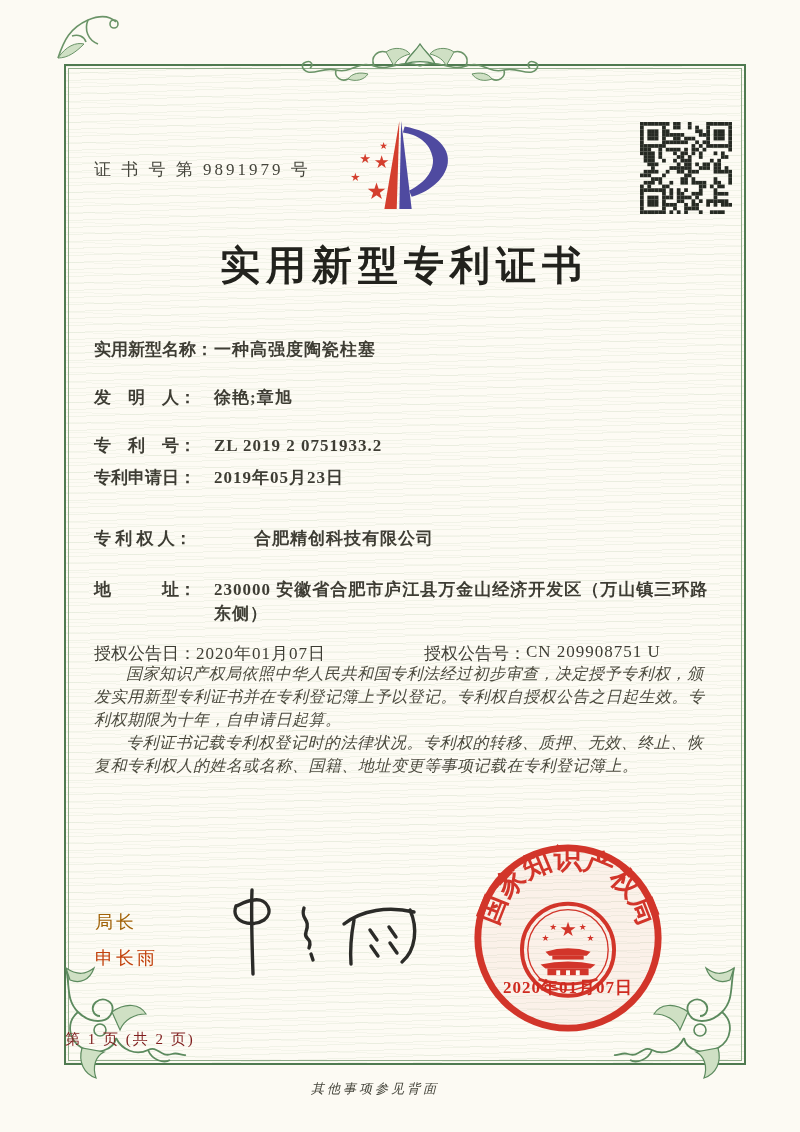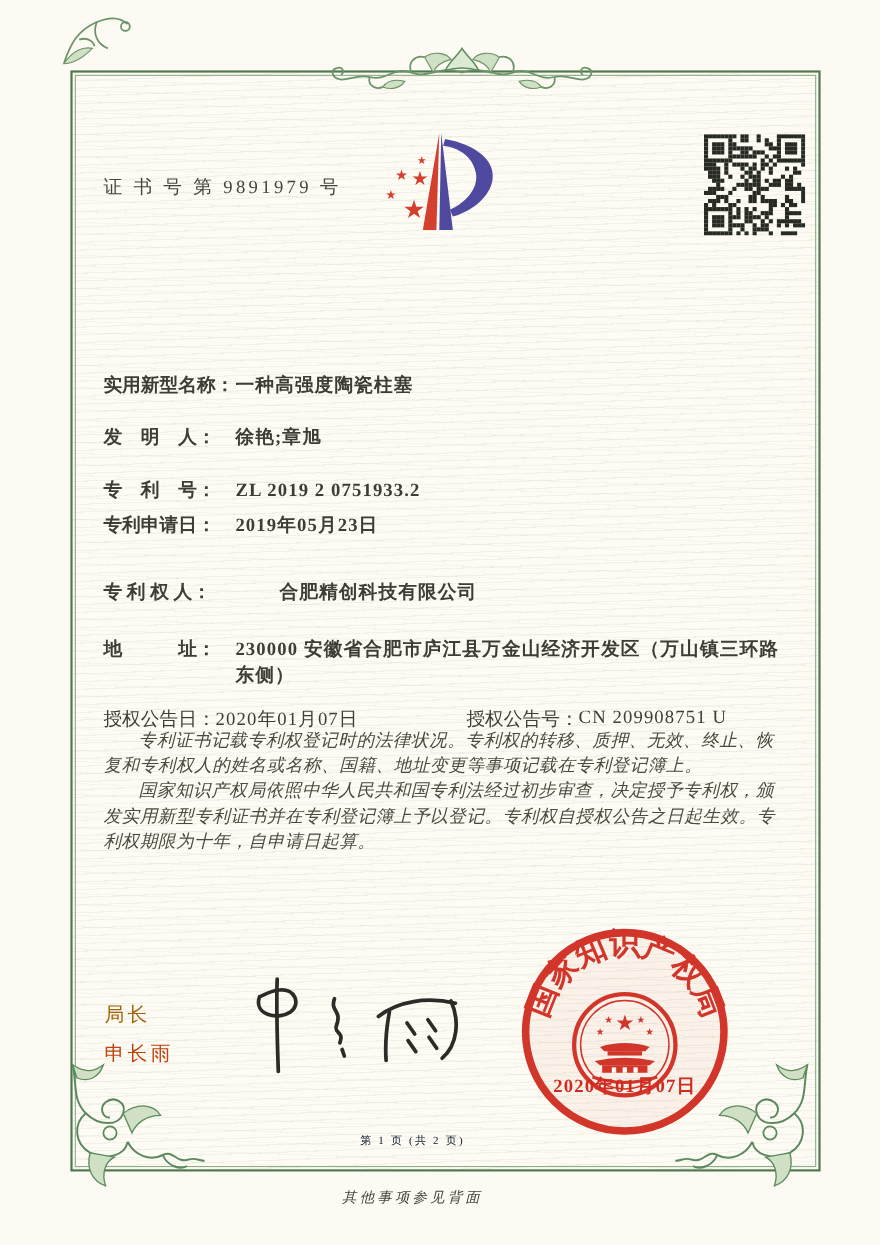--- a/index.html
+++ b/index.html
@@ -37,22 +37,22 @@
   .paragraphs p{margin:0;text-indent:2em;}
 
   .signer-title{left:95px;top:910px;font-size:18px;letter-spacing:3px;color:#a16207;}
   .signer-name{left:95px;top:946px;font-size:18px;letter-spacing:3px;color:#c2410c;}
   .signature{left:212px;top:882px;}
 
   .seal{left:470px;top:840px;}
   .seal-date{left:478px;top:976px;width:180px;text-align:center;font-size:17px;
     font-weight:bold;color:#cf2b20;letter-spacing:1px;}
 
-  .page-info{left:65px;top:1030px;width:620px;text-align:center;font-size:10px;
-    letter-spacing:2px;color:#0f172a;}
+  .page-info{left:65px;top:1030px;width:620px;font-size:15px;
+    letter-spacing:2px;color:#7f1d1d;}
   .back-note{left:0;top:1080px;width:750px;text-align:center;font-size:13px;
     font-style:italic;letter-spacing:3px;color:#45453b;}
 
   .orn{position:absolute;pointer-events:none;}
 </style>
 </head>
 <body>
 
 <div class="page">
 
@@ -436,20 +436,21 @@
       <rect x="29.44" y="88.32" width="3.74" height="3.74"></rect>
       <rect x="36.80" y="88.32" width="3.74" height="3.74"></rect>
       <rect x="44.16" y="88.32" width="3.74" height="3.74"></rect>
       <rect x="58.88" y="88.32" width="3.74" height="3.74"></rect>
       <rect x="69.92" y="88.32" width="3.74" height="3.74"></rect>
       <rect x="73.60" y="88.32" width="3.74" height="3.74"></rect>
       <rect x="77.28" y="88.32" width="3.74" height="3.74"></rect>
       <rect x="80.96" y="88.32" width="3.74" height="3.74"></rect>
     </svg>
 
+  <div class="abs title">实用新型专利证书</div>
 
   <div class="abs fields">
     <div class="row r0">
       <span class="label">实用新型名称：</span>
       <span class="value">一种高强度陶瓷柱塞</span>
     </div>
     <div class="row r1">
       <span class="label">发　明　人：</span>
       <span class="value">徐艳;章旭</span>
     </div>
@@ -475,22 +476,22 @@
         <span class="value">2020年01月07日</span>
       </span>
       <span class="grant-b">
         <span class="glabel">授权公告号：</span>
         <span class="value">CN 209908751 U</span>
       </span>
     </div>
   </div>
 
   <div class="abs paragraphs">
+    <p>国家知识产权局依照中华人民共和国专利法经过初步审查，决定授予专利权，颁发实用新型专利证书并在专利登记簿上予以登记。专利权自授权公告之日起生效。专利权期限为十年，自申请日起算。</p>
     <p>专利证书记载专利权登记时的法律状况。专利权的转移、质押、无效、终止、恢复和专利权人的姓名或名称、国籍、地址变更等事项记载在专利登记簿上。</p>
-    <p>国家知识产权局依照中华人民共和国专利法经过初步审查，决定授予专利权，颁发实用新型专利证书并在专利登记簿上予以登记。专利权自授权公告之日起生效。专利权期限为十年，自申请日起算。</p>
   </div>
 
   <div class="abs signer-title">局长</div>
   <div class="abs signer-name">申长雨</div>
 
   <svg class="abs signature" width="210" height="100" viewBox="0 0 210 100">
     <g fill="none" stroke="#2b2b28" stroke-width="3.4" stroke-linecap="round">
       <path d="M40,8 C39,35 40,62 41,92"></path>
       <path d="M24,24 C18,40 40,46 52,38 C62,31 56,16 42,18 C32,19 26,24 24,24"></path>
       <path d="M92,26 C88,38 99,36 94,50 C91,58 101,55 97,66"></path>

